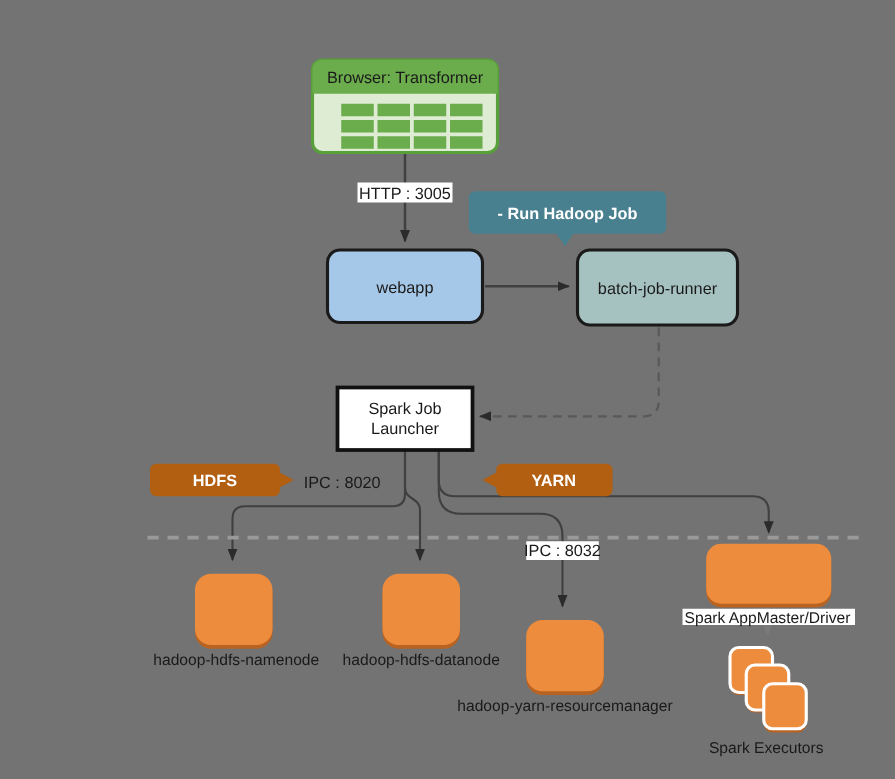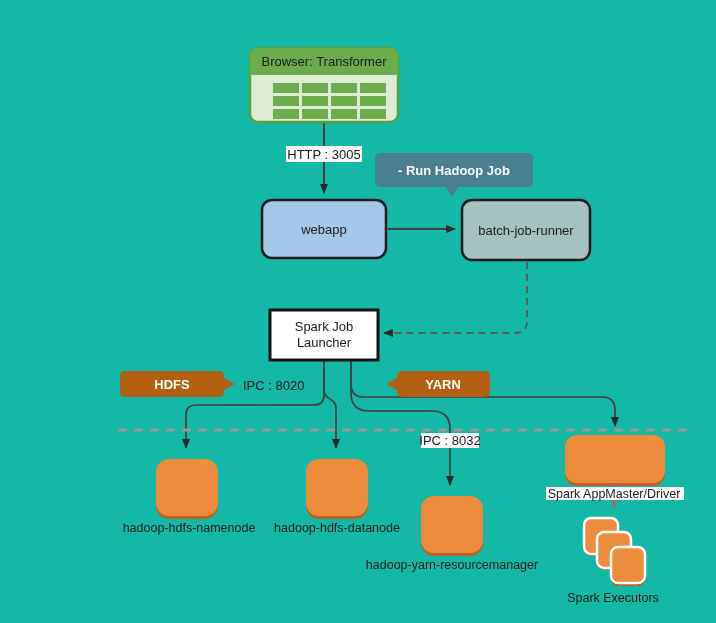--- a/index.html
+++ b/index.html
@@ -1,19 +1,19 @@
 <!DOCTYPE html>
 <html><head>
 <meta charset="utf-8">
 <style>
   html,body { margin:0; padding:0; background:#ffffff; }
   .canvas {
     position:relative;
     width:716px; height:623px;
-    background:#14b8a6;
+    background:#737373;
     font-family:"Liberation Sans", sans-serif;
     overflow:hidden;
   }
   svg text {
     font-family:"Liberation Sans", sans-serif;
     fill:#1a1a1a;
     font-size:13px;
   }
   svg text.small { font-size:12.5px; }
   svg text.white-bold { fill:#ffffff; font-weight:bold; }

